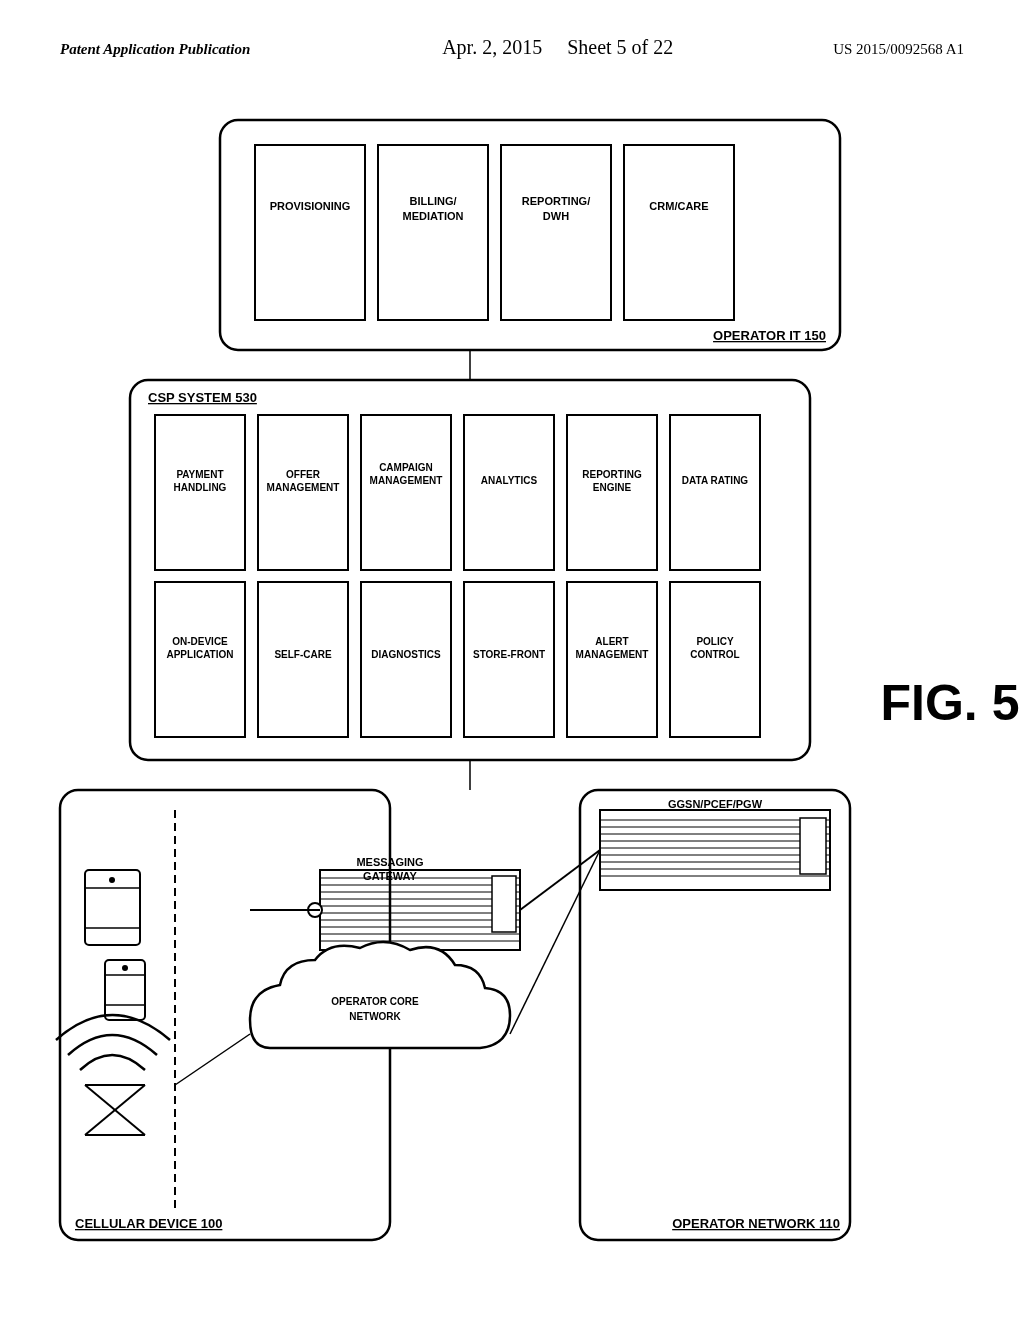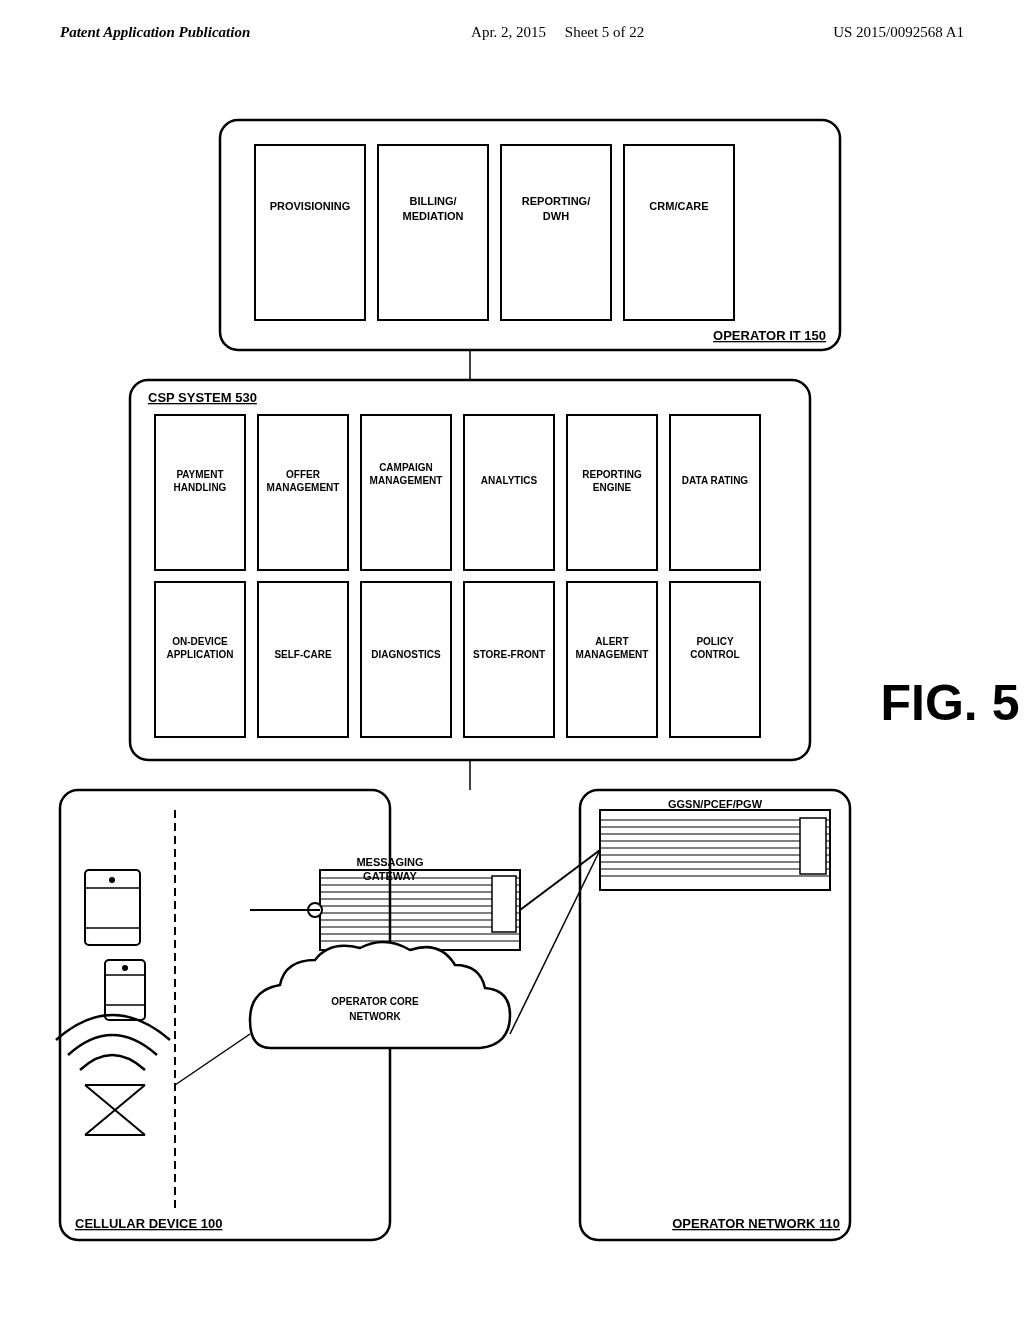--- a/index.html
+++ b/index.html
@@ -15,35 +15,35 @@
     .page {
       width: 1024px;
       height: 1320px;
       position: relative;
       background: #fff;
     }
 
     
     .header {
       position: absolute;
-      top: 24px;
+      top: 36px;
       left: 0;
       right: 0;
       display: flex;
       justify-content: space-between;
       align-items: baseline;
       padding: 0 60px;
     }
     .header-left {
       font-size: 15px;
       font-weight: bold;
       font-style: italic;
     }
     .header-center {
-      font-size: 15px;
+      font-size: 20px;
       margin-left: 32px;
     }
     .header-right {
       font-size: 15px;
       font-family: Liberation Serif, serif;
     }
 
     
     .main-svg {
       position: absolute;

